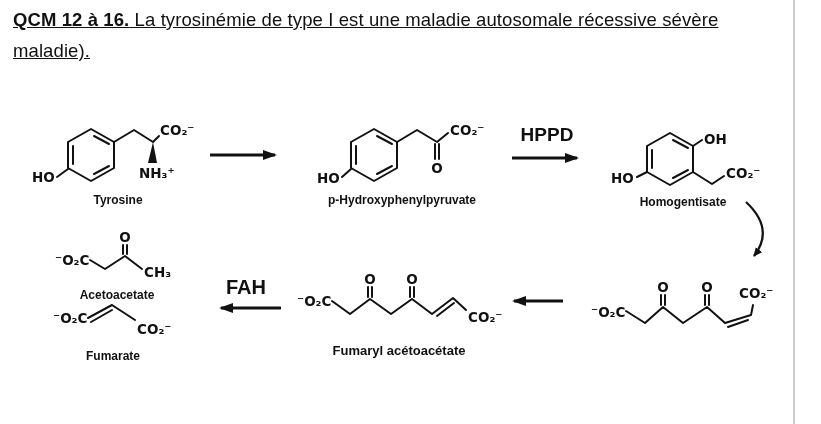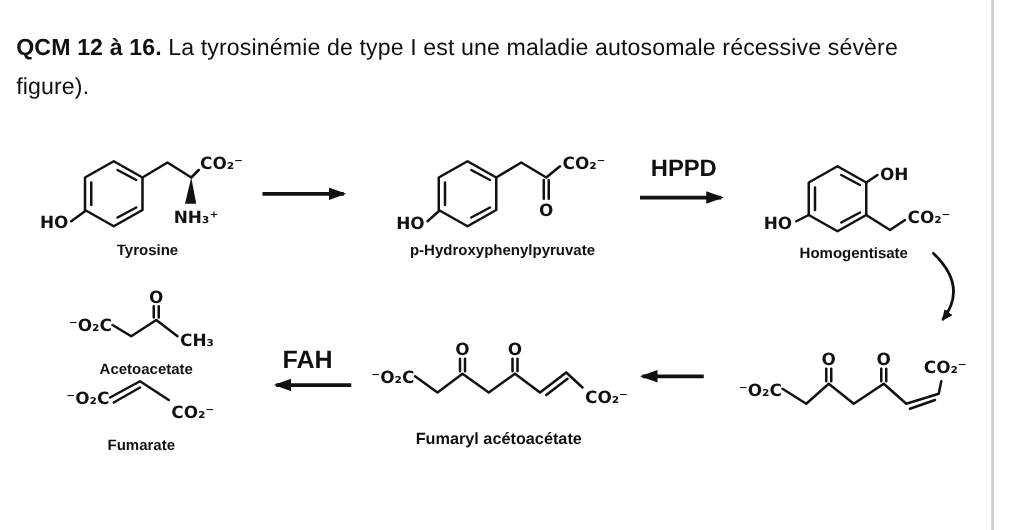--- a/index.html
+++ b/index.html
@@ -1,22 +1,22 @@
 <!DOCTYPE html>
 <html><head>
 <meta charset="utf-8">
 <style>
   html,body { margin:0; padding:0; background:#fff; }
   .page {
     position:relative; width:821px; height:424px; background:#ffffff;
     font-family:"Liberation Sans", sans-serif; color:#111; overflow:hidden;
   }
   .header {
-    position:absolute; left:13px; top:22px;
-    font-size:18.5px; line-height:31px; letter-spacing:0.1px; white-space:nowrap;
+    position:absolute; left:13px; top:4px;
+    font-size:18.5px; line-height:31px; letter-spacing:0.1px; white-space:nowrap;text-decoration:underline;
   }
   .header strong { font-weight:bold; }
   .vline {
     position:absolute; left:793px; top:0; width:2px; height:424px; background:#cccccc;
   }
   svg.diagram { position:absolute; left:0; top:108px; }
   svg text { fill:#111; }
   .formula { font:bold 13.5px "DejaVu Sans", sans-serif; }
   .mol-label { font:bold 12px "Liberation Sans", sans-serif; }
   .mol-label-md { font:bold 13px "Liberation Sans", sans-serif; }
@@ -28,21 +28,21 @@
   .arrow-curved { stroke:#111; stroke-width:2.2; fill:none; }
   .wedge { fill:#111; stroke:none; }
 </style>
 </head>
 <body>
 
 <div class="page">
 
   <div class="header">
     <div><strong>QCM 12 à 16.</strong><span> La tyrosinémie de type I est une maladie autosomale récessive sévère</span></div>
-    <div>figure).</div>
+    <div>maladie).</div>
   </div>
 
   <svg class="diagram" width="821" height="316" viewBox="0 0 821 316">
     <defs>
       <marker id="ah" markerUnits="userSpaceOnUse" markerWidth="16" markerHeight="12" refX="12" refY="5" orient="auto">
         <path d="M0,0 L14,5 L0,10 Z" fill="#111"></path>
       </marker>
       <marker id="ah2" markerUnits="userSpaceOnUse" markerWidth="12" markerHeight="10" refX="8" refY="4" orient="auto">
         <path d="M0,0 L9,4 L0,8 Z" fill="#111"></path>
       </marker>

